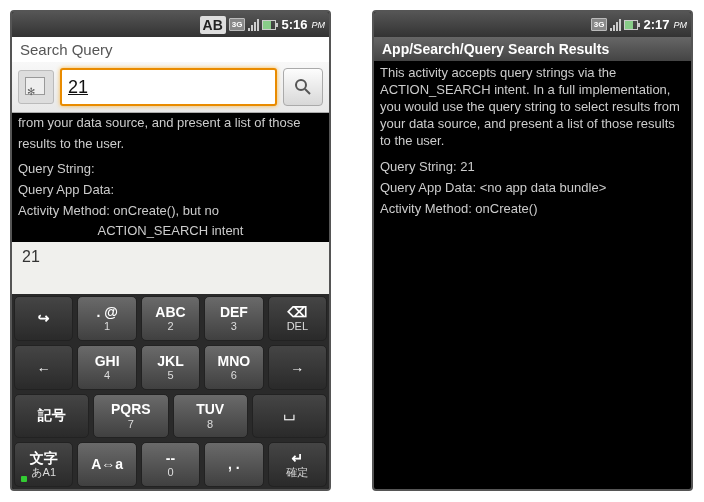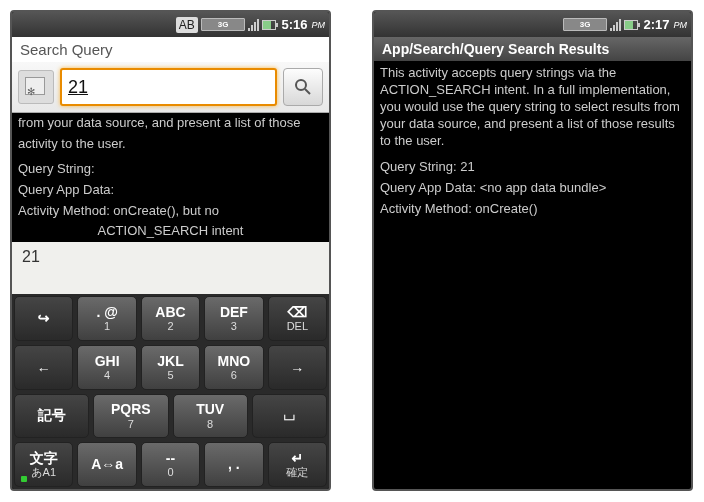--- a/index.html
+++ b/index.html
@@ -29,31 +29,31 @@
     display: flex;
     justify-content: flex-end;
     align-items: center;
     font-size: 12px;
     padding: 0 4px;
     gap: 3px;
   }
   .status-bar .ab-badge {
     background: #ddd;
     color: #222;
-    font-weight: normal;
-    font-size: 12px;
+    font-weight: bold;
+    font-size: 14px;
     padding: 1px 3px;
     border-radius: 2px;
   }
   .status-bar .icon3g {
     background: #888;
     color: #fff;
     font-size: 8px;
     font-weight: bold;
-    padding: 1px 16px;
+    padding: 1px 2px;
     border: 1px solid #bbb;
     border-radius: 1px;
   }
   .status-bar .sig {
     display: inline-flex;
     align-items: flex-end;
     gap: 1px;
     height: 12px;
   }
   .status-bar .sig span {
@@ -252,21 +252,21 @@
     </div>
     <div class="search-go">
       <svg width="20" height="20" viewBox="0 0 20 20">
         <circle cx="8" cy="8" r="5" stroke="#555" stroke-width="2" fill="none"></circle>
         <line x1="12" y1="12" x2="17" y2="17" stroke="#555" stroke-width="2"></line>
       </svg>
     </div>
   </div>
 
   <div class="body-text">from your data source, and present a list of those</div>
-  <div class="body-text">activity to the user.</div>
+  <div class="body-text">results to the user.</div>
   <div style="height:4px"></div>
   <div class="body-text">Query String:</div>
   <div class="body-text">Query App Data:</div>
   <div class="body-text">Activity Method: onCreate(), but no</div>
   <div class="body-text center-line">ACTION_SEARCH intent</div>
 
   <div class="suggestion-box">21</div>
 
   <div class="keypad">
     <div class="keypad-row">

